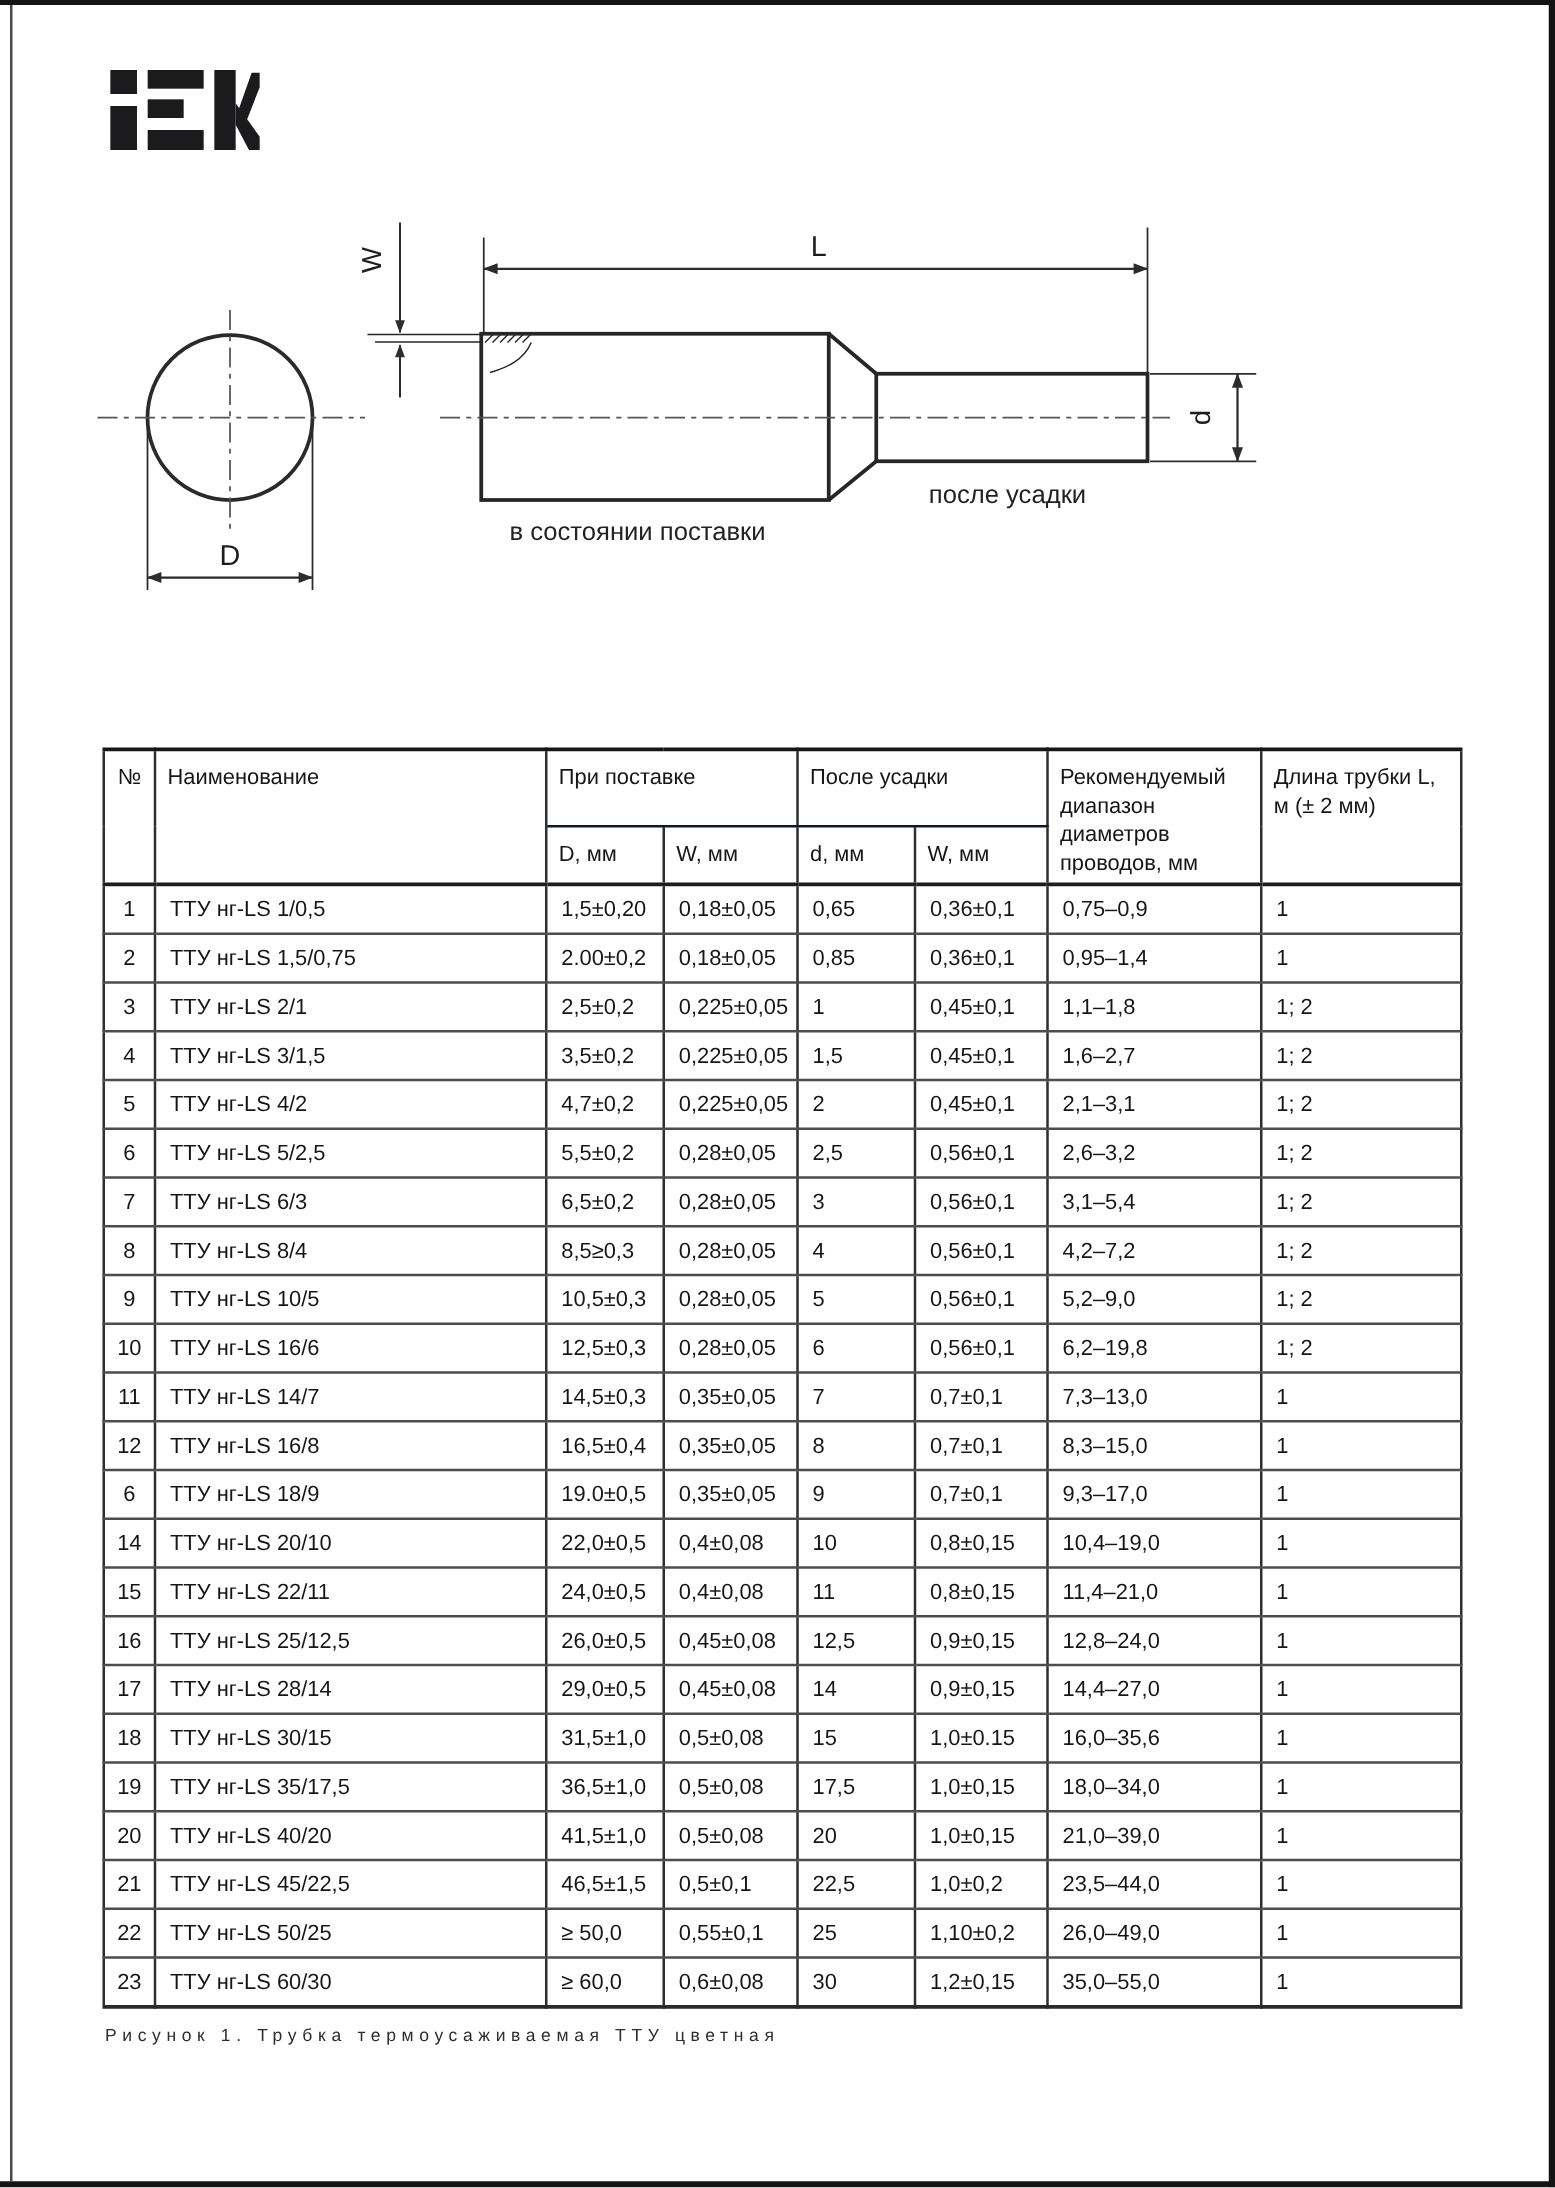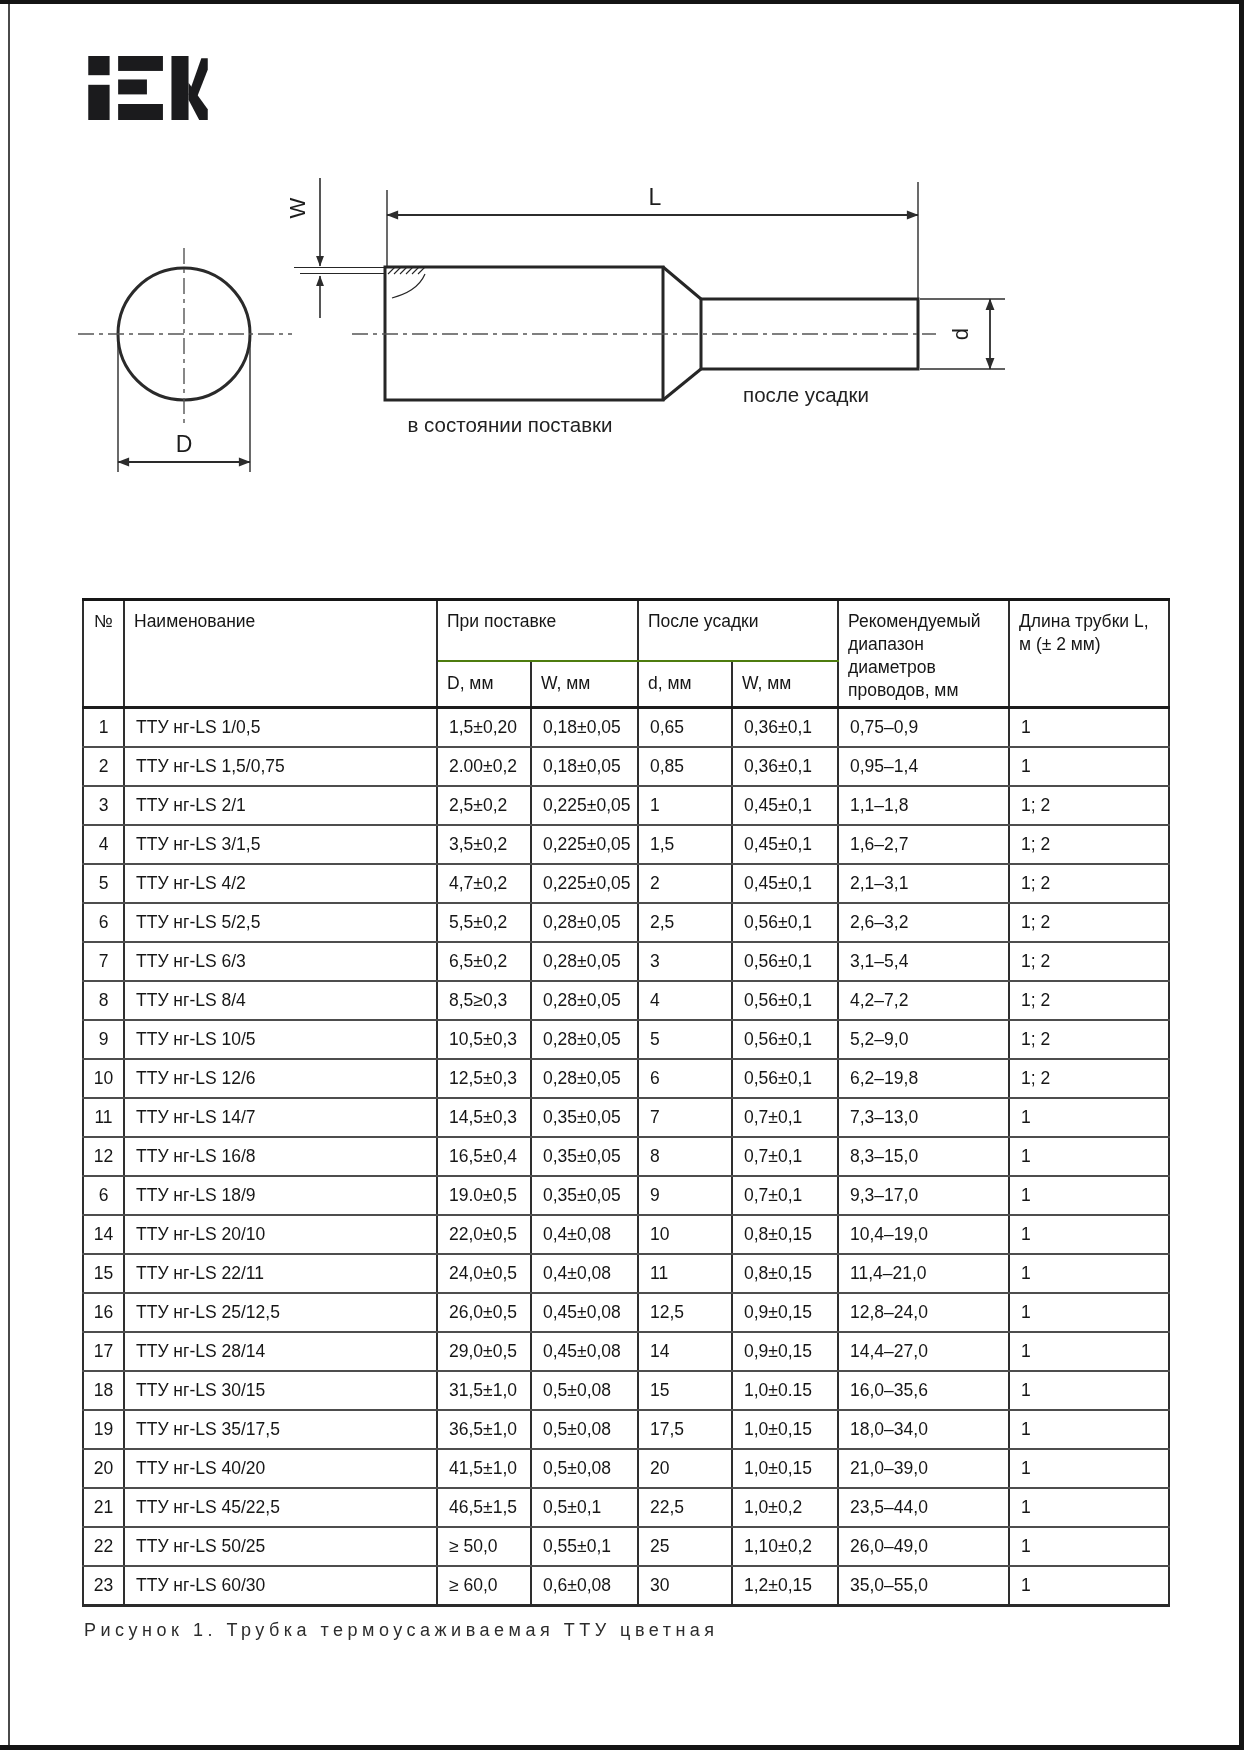--- a/index.html
+++ b/index.html
@@ -38,37 +38,37 @@
     overflow:hidden;
     white-space:nowrap;
   }
   table.spec thead th{
     vertical-align:top;
     padding:9px 4px 4px 9px;
     line-height:23px;
     white-space:normal;
     border-bottom:3px solid #1d1d1d;
   }
-  table.spec thead th.group{border-bottom:2px solid #4d7c0f;}
+  table.spec thead th.group{border-bottom:2px solid #0f172a;}
   table.spec thead tr.subrow th{
     vertical-align:middle;padding-top:2px;padding-bottom:2px;
   }
   table.spec thead th.numh{text-align:center;padding-left:0;padding-right:0;}
   table.spec tbody td{
     height:37px;
     padding:0 2px 0 11px;
     border-top:2px solid #4d4d4d;
     border-bottom:2px solid #4d4d4d;
     vertical-align:middle;
   }
   table.spec tbody td.c-num{text-align:center;padding-left:0;padding-right:0;}
 
   .caption{
     position:absolute;left:84px;top:1620px;
-    font-size:18px;
+    font-size:14px;
     letter-spacing:4.5px;
     color:#2c2c2c;
   }
 </style>
 </head>
 <body>
 
 <div class="page">
 
   <div class="frame-top"></div>
@@ -269,21 +269,21 @@
           <td class="c-name">ТТУ нг-LS 10/5</td>
           <td class="c-d">10,5±0,3</td>
           <td class="c-w">0,28±0,05</td>
           <td class="c-d">5</td>
           <td class="c-w">0,56±0,1</td>
           <td class="c-range">5,2–9,0</td>
           <td class="c-length">1; 2</td>
         </tr>
         <tr>
           <td class="c-num">10</td>
-          <td class="c-name">ТТУ нг-LS 12/6</td>
+          <td class="c-name">ТТУ нг-LS 16/6</td>
           <td class="c-d">12,5±0,3</td>
           <td class="c-w">0,28±0,05</td>
           <td class="c-d">6</td>
           <td class="c-w">0,56±0,1</td>
           <td class="c-range">6,2–19,8</td>
           <td class="c-length">1; 2</td>
         </tr>
         <tr>
           <td class="c-num">11</td>
           <td class="c-name">ТТУ нг-LS 14/7</td>

